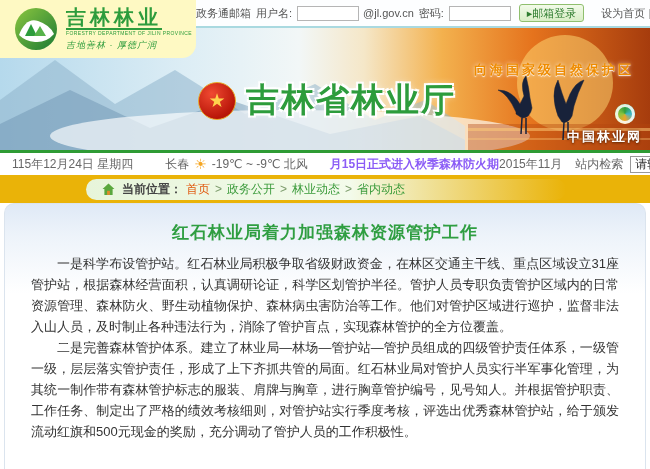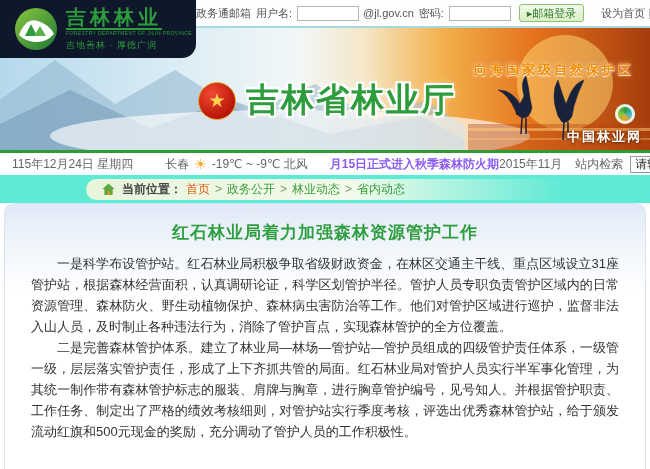--- a/index.html
+++ b/index.html
@@ -20,28 +20,28 @@
     display:flex; align-items:center; justify-content:center; color:#ffd34d; font-size:19px; line-height:1; }
   .banner-title { margin-left:10px; font-size:33px; font-weight:bold; color:#2d9c3c; letter-spacing:2px; white-space:nowrap;
     text-shadow:-2px -2px 0 #fff,2px -2px 0 #fff,-2px 2px 0 #fff,2px 2px 0 #fff,0 0 7px rgba(255,255,255,.9); }
   .cranes { position:absolute; right:62px; bottom:4px; }
   .cfn { position:absolute; right:8px; bottom:4px; text-align:center; z-index:3; }
   .cfn-swirl { display:inline-block; width:20px; height:20px; border-radius:50%; margin-left:40px;
     background:conic-gradient(#2d9c3c,#3fb6c9,#f0a326,#8cc63f,#2d9c3c); box-shadow:inset 0 0 0 3px rgba(255,255,255,.85); }
   .cfn-name { font-size:13px; font-weight:bold; color:#fff; letter-spacing:2px; text-shadow:0 1px 2px #6e2d06,0 0 3px #6e2d06; }
 
   
-  .logo-box { position:absolute; top:0; left:0; width:196px; height:58px; background:#0f172a;
+  .logo-box { position:absolute; top:0; left:0; width:196px; height:58px; background:#fef9c3;
     border-radius:0 0 14px 0; z-index:5; display:flex; align-items:center; padding-left:14px; }
   .logo-circle { width:44px; height:44px; flex:none; }
   .logo-text { margin-left:8px; }
   .logo-title { font-size:20px; font-weight:bold; color:#2d9c3c; letter-spacing:4px; line-height:21px;
     border-bottom:2px solid #2d9c3c; display:inline-block; }
   .logo-en { font-size:5px; color:#2d9c3c; letter-spacing:.4px; line-height:7px; white-space:nowrap; }
-  .logo-slogan { font-size:9px; color:#2d9c3c; letter-spacing:1px; margin-top:2px; }
+  .logo-slogan { font-size:9px; color:#2d9c3c; letter-spacing:1px; margin-top:2px;font-style:italic; }
 
   
   .login-strip { position:absolute; top:0; left:196px; right:0; height:28px; background:#fdfeff; z-index:4;
     display:flex; align-items:center; justify-content:flex-start; padding-right:10px;
     font-size:11px; color:#555; border-bottom:2px solid #a9d9e0; white-space:nowrap; }
   .login-strip .lbl { margin-right:5px; }
   .mini-input { width:62px; height:15px; border:1px solid #b5b5b5; background:#fff; margin-right:4px; font-size:11px; padding:0 2px; }
   .mail-btn { height:18px; margin:0 14px 0 4px; padding:0 7px; font-size:11px; color:#2f7d2f; cursor:pointer;
     background:linear-gradient(#f2fae9,#d9eec6); border:1px solid #8fbf6e; border-radius:3px; }
   .top-links { color:#666; }
@@ -54,21 +54,21 @@
 
   .toolbar { display:flex; align-items:center; height:22px; padding:0 10px 0 12px;
     font-size:12px; color:#666; white-space:nowrap; }
   .tb-date { margin-right:32px; }
   .sun-icon { color:#f5a623; margin:0 5px; font-size:14px; }
   .tb-notice { color:#8b5cf6; font-weight:bold; margin-left:22px; }
   .tb-month { margin-left:auto; }
   .tb-search-label { margin-left:13px; }
   .tb-search-input { width:118px; height:17px; border:1px solid #999; font-size:12px; padding:0 4px; margin-left:7px; color:#333; }
 
-  .crumb-row { height:28px; display:flex; align-items:center; background:#5eead4;text-align:center; }
+  .crumb-row { height:28px; display:flex; align-items:center; background:#eab308;text-align:center; }
   .crumb-pill { margin-left:86px; display:flex; align-items:center; height:21px; padding:0 16px;
     border-radius:11px; min-width:480px; font-size:12px;
     background:linear-gradient(90deg,#e7f5da,#f3fbeb 55%,rgba(243,251,235,0)); }
   .home-icon { width:13px; height:13px; margin-right:7px; }
   .crumb-label { color:#444; font-weight:bold; margin-right:4px; }
   .crumb-link { color:#3a9a3a; }
   .crumb-link.first { color:#e05a10; }
   .crumb-sep { color:#7a9a6a; margin:0 5px; }
 
   .card { margin:0 4px; height:345px; overflow:hidden;

